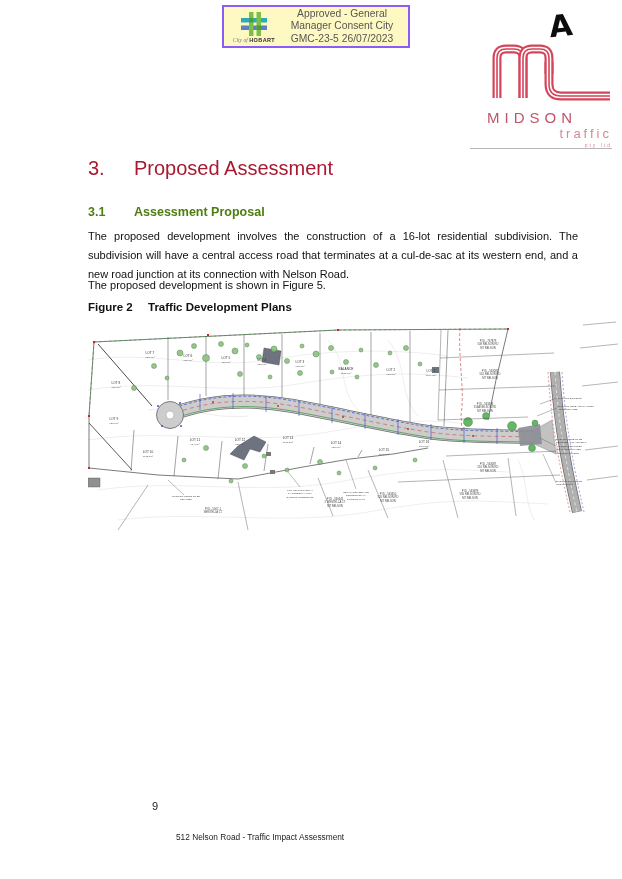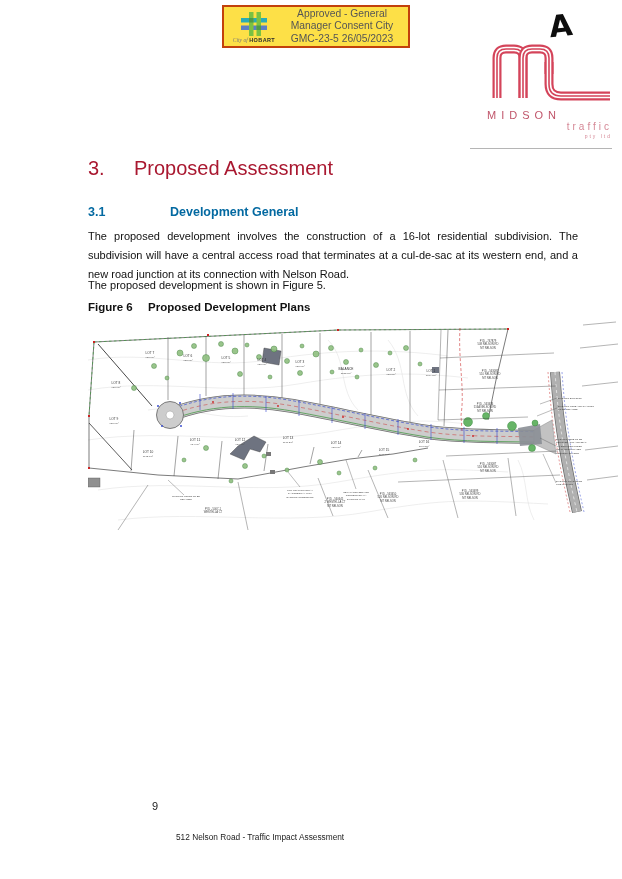--- a/index.html
+++ b/index.html
@@ -1,42 +1,42 @@
 <!DOCTYPE html>
 <html><head>
 <meta charset="utf-8">
 <style>
   html,body{margin:0;padding:0;background:#fff;}
   .page{position:relative;width:622px;height:879px;background:#ffffff;overflow:hidden;
         font-family:"Liberation Sans",sans-serif;color:#1a1a1a;}
 
   
-  .stamp{position:absolute;left:222px;top:5px;width:188px;height:43px;border:2px solid #c2410c;
-         display:flex;align-items:center;justify-content:flex-start;padding:2px 4px;box-sizing:border-box;background:#fde047;}
+  .stamp{position:absolute;left:222px;top:5px;width:188px;height:43px;border:2px solid #8b5cf6;
+         display:flex;align-items:center;justify-content:flex-start;padding:2px 4px;box-sizing:border-box;background:#fef9c3;}
   .stamp-logo{display:flex;flex-direction:column;align-items:center;width:52px;}
   .stamp-logo-text{font-size:5.5px;color:#444;white-space:nowrap;}
   .stamp-logo-text .cityof{font-family:"Liberation Serif",serif;font-style:italic;color:#777;}
   .stamp-logo-text b{color:#2b2b2b;letter-spacing:.4px;}
   .stamp-text{flex:1;text-align:center;font-size:10.3px;line-height:1.22;color:#555;}
 
   
   .rev-a{position:absolute;left:549px;top:8px;font-size:30px;font-weight:700;color:#0d0d0d;
          transform:rotate(-6deg);font-family:"DejaVu Sans",sans-serif;}
 
   
   .midson{position:absolute;left:487px;top:36px;width:125px;}
-  .midson-name{font-size:11px;letter-spacing:5px;color:#C0556A;font-weight:500;margin-top:1px;}
-  .midson-sub{font-size:10px;letter-spacing:3px;color:#D58896;text-align:right;margin-top:0;}
+  .midson-name{font-size:15px;letter-spacing:5px;color:#C0556A;font-weight:500;margin-top:1px;}
+  .midson-sub{font-size:13px;letter-spacing:3px;color:#D58896;text-align:right;margin-top:0;}
   .midson-sub2{font-size:5px;letter-spacing:2px;color:#D58896;text-align:right;margin-top:1px;}
   .logo-rule{position:absolute;left:470px;top:148px;width:142px;height:1px;background:#b5b5b5;}
 
   
   .h1{position:absolute;left:88px;top:157px;display:flex;font-size:20px;color:#A91830;}
   .h1 .num{width:46px;}
-  .h2{position:absolute;left:88px;top:205px;display:flex;font-size:12.5px;font-weight:700;color:#0369a1;gap:36px;}
+  .h2{position:absolute;left:88px;top:205px;display:flex;font-size:12.5px;font-weight:700;color:#4d7c0f;}
   .h2 .num{width:46px;}
   .para{position:absolute;left:88px;width:490px;font-size:11px;line-height:19px;text-align:justify;color:#111;}
   .p1{top:227px;}
   .p2{top:276px;text-align:left;}
   .figcap{position:absolute;left:88px;top:301px;display:flex;font-size:11.5px;font-weight:700;color:#111;}
   .figcap .num{width:60px;}
 
   
   .plan{position:absolute;left:88px;top:320px;width:530px;height:220px;}
   .plan svg{display:block;}
@@ -64,21 +64,21 @@
         <rect x="12" y="1" width="4.5" height="24" fill="#7AC143"></rect>
         <rect x="19.5" y="1" width="4.5" height="24" fill="#7AC143"></rect>
         <rect x="12" y="7" width="4.5" height="4.5" fill="#4E9B47"></rect>
         <rect x="19.5" y="14.5" width="4.5" height="4.5" fill="#4E9B47"></rect>
       </svg>
       <div class="stamp-logo-text"><span class="cityof">City of</span> <b>HOBART</b></div>
     </div>
     <div class="stamp-text">
       <div>Approved - General</div>
       <div>Manager Consent City</div>
-      <div>GMC-23-5 26/05/2023</div>
+      <div>GMC-23-5 26/07/2023</div>
     </div>
   </div>
 
   <div class="rev-a">A</div>
 
   <div class="midson">
     <svg width="125" height="68" viewBox="0 0 125 68">
       <g fill="none" stroke-linecap="butt">
         <path d="M10,62 L10,22 Q10,13 19,13 L27,13 Q36,13 36,22 L36,62" stroke="#D4445A" stroke-width="9"></path>
         <path d="M10,62 L10,22 Q10,13 19,13 L27,13 Q36,13 36,22 L36,62" stroke="#ffffff" stroke-width="4.6"></path>
@@ -97,29 +97,29 @@
   </div>
   <div class="logo-rule"></div>
 
   <div class="h1">
     <span class="num">3.</span>
     <span>Proposed Assessment</span>
   </div>
 
   <div class="h2">
     <span class="num">3.1</span>
-    <span>Development General</span>
+    <span>Assessment Proposal</span>
   </div>
 
   <div class="para p1">The proposed development involves the construction of a 16-lot residential subdivision.  The subdivision will have a central access road that terminates at a cul-de-sac at its western end, and a new road junction at its connection with Nelson Road.</div>
   <div class="para p2">The proposed development is shown in Figure 5.</div>
 
   <div class="figcap">
-    <span class="num">Figure 6</span>
-    <span>Proposed Development Plans</span>
+    <span class="num">Figure 2</span>
+    <span>Traffic Development Plans</span>
   </div>
 
   <div class="plan">
   <svg width="530" height="220" viewBox="0 0 530 220">
 
     <g stroke="#dcdcdc" stroke-width="0.5" fill="none">
       <path d="M0,40 C60,30 120,50 180,40 S300,28 360,36"></path>
       <path d="M0,70 C70,58 140,76 210,64 S330,52 380,58"></path>
       <path d="M0,120 C80,108 160,126 240,112 S340,100 380,104"></path>
       <path d="M10,170 C90,158 170,176 250,162 S350,148 420,152"></path>

